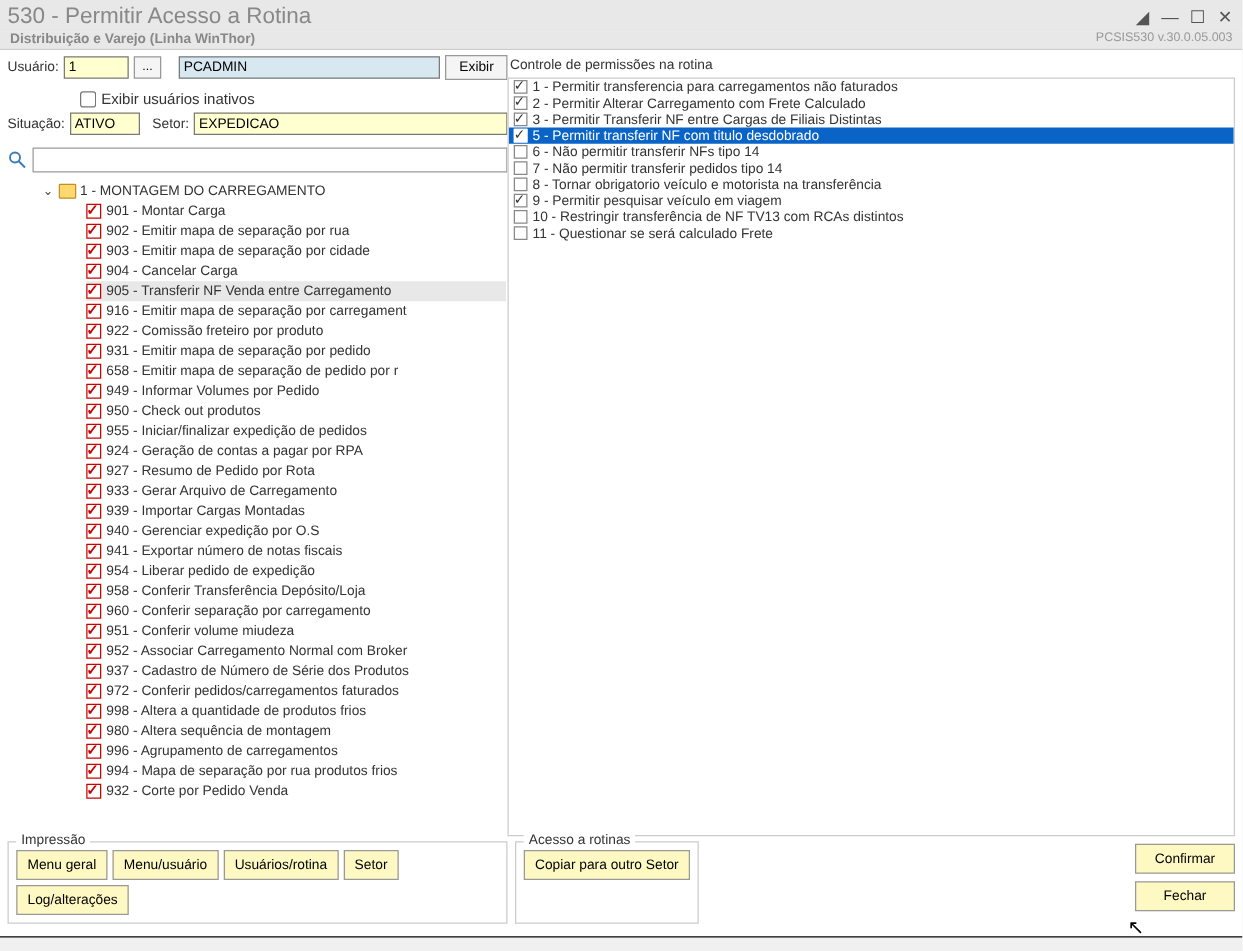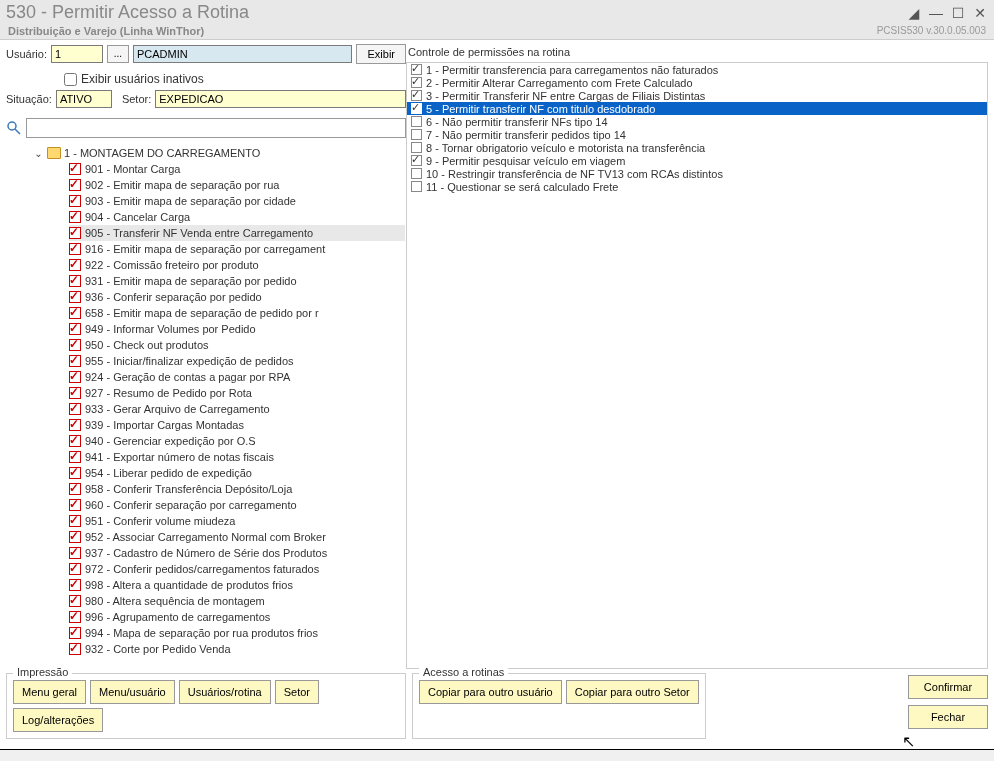--- a/index.html
+++ b/index.html
@@ -74,20 +74,21 @@
   line-height: 14px;
   cursor: pointer;
 }
 .user-name-field {
   border: 1px solid #7a7a7a;
   background: #d8e8f0;
   padding: 4px 3px;
   font-size: 11px;
   height: 18px;
   flex: 1;
+  margin-left: 10px;
 }
 .exibir-btn {
   border: 1px solid #999;
   background: #f5f5f5;
   padding: 1px 10px;
   font-size: 11px;
   height: 20px;
   cursor: pointer;
 }
 .chk-row { display: flex; align-items: center; gap: 4px; margin: 4px 0 4px 58px; }
@@ -309,24 +310,20 @@
               <div class="tree-item">
                 <span class="redchk checked"></span>
                 <span>922 - Comissão freteiro por produto</span>
               </div>
               <div class="tree-item">
                 <span class="redchk checked"></span>
                 <span>931 - Emitir mapa de separação por pedido</span>
               </div>
               <div class="tree-item">
                 <span class="redchk checked"></span>
-                <span>936 - Conferir separação por pedido</span>
-              </div>
-              <div class="tree-item">
-                <span class="redchk checked"></span>
                 <span>658 - Emitir mapa de separação de pedido por r</span>
               </div>
               <div class="tree-item">
                 <span class="redchk checked"></span>
                 <span>949 - Informar Volumes por Pedido</span>
               </div>
               <div class="tree-item">
                 <span class="redchk checked"></span>
                 <span>950 - Check out produtos</span>
               </div>
@@ -462,21 +459,20 @@
     <div class="fieldset impressao">
       <div class="fieldset-legend">Impressão</div>
       <button class="btn">Menu geral</button>
       <button class="btn">Menu/usuário</button>
       <button class="btn">Usuários/rotina</button>
       <button class="btn">Setor</button>
       <button class="btn">Log/alterações</button>
     </div>
     <div class="fieldset acesso">
       <div class="fieldset-legend">Acesso a rotinas</div>
-      <button class="btn">Copiar para outro usuário</button>
       <button class="btn">Copiar para outro Setor</button>
     </div>
     <div class="right-buttons">
       <button class="btn">Confirmar</button>
       <button class="btn">Fechar</button>
     </div>
   </div>
 </div>
 
 <div class="cursor">↖</div>

